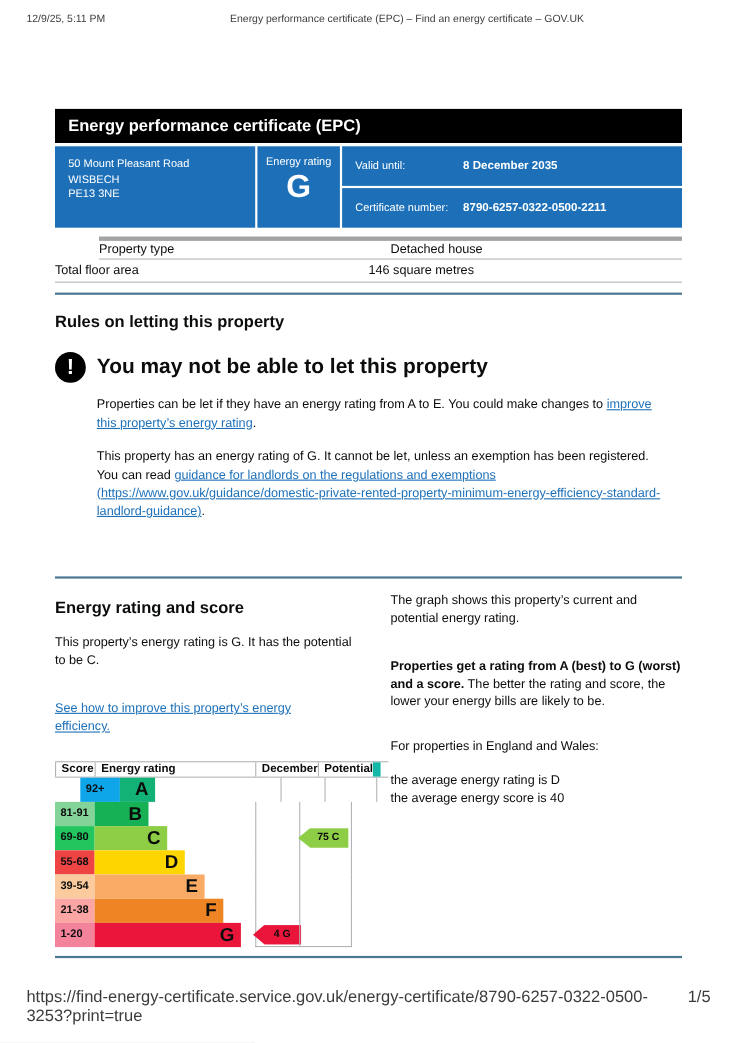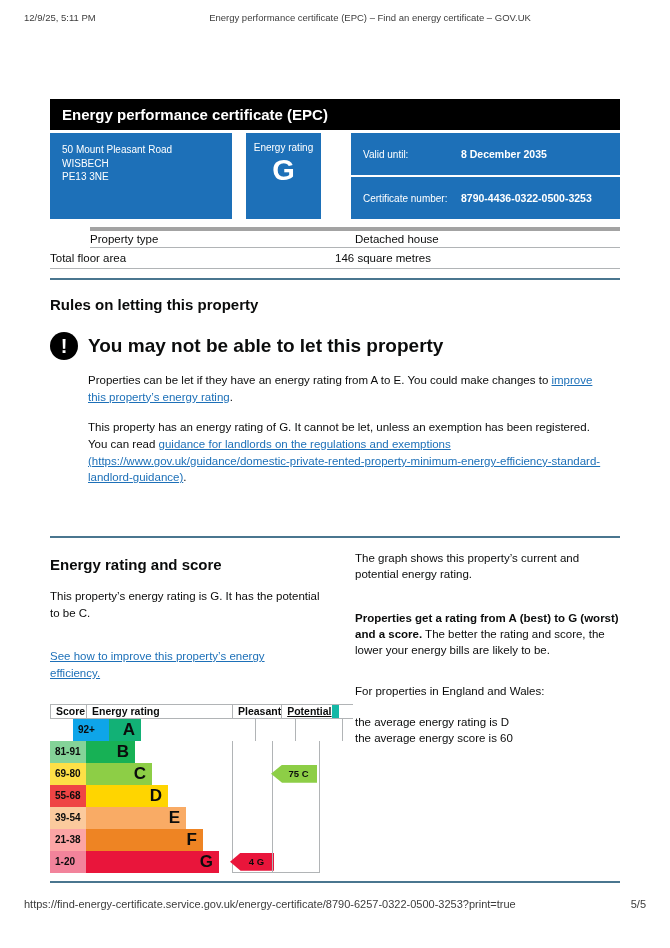--- a/index.html
+++ b/index.html
@@ -5,33 +5,33 @@
   * { margin:0; padding:0; box-sizing:border-box; }
   html,body { background:#e9e9e9; }
   body { font-family:"Liberation Sans", sans-serif; color:#0b0c0c; }
   .page { position:relative; width:670px; height:948px; background:#ffffff; margin:0 auto; overflow:hidden; }
 
   
   .print-header { position:absolute; top:12px; left:24px; right:24px; display:flex; align-items:flex-start; font-size:9.5px; color:#3c3c3c; }
   .print-header .dt { flex:0 0 130px; text-align:left; }
   .print-header .ttl { flex:1; text-align:center; }
   .print-header .sp { flex:0 0 60px; }
-  .print-footer { position:absolute; top:898px; left:24px; right:24px; display:flex; justify-content:space-between; font-size:11px; color:#3c3c3c; }
+  .print-footer { position:absolute; top:898px; left:24px; right:24px; display:flex; justify-content:space-between; font-size:15px; color:#3c3c3c; }
 
   .content { position:absolute; left:50px; top:99px; width:570px; }
 
   .banner { background:#000000; color:#ffffff; height:31px; line-height:31px; padding-left:12px; font-size:15px; font-weight:bold; }
 
-  .summary { display:flex; gap:14px; margin-top:3px; height:86px; }
+  .summary { display:flex; gap:2px; margin-top:3px; height:74px; }
   .addr { flex:0 0 182px; background:#1d70b8; color:#ffffff; font-size:10px; line-height:1.35; padding:10px 0 0 12px; }
   .rating-box { flex:0 0 75px; background:#1d70b8; color:#ffffff; text-align:center; padding-top:9px; }
   .rating-box .lbl { font-size:10px; }
   .rating-box .big { font-size:29px; font-weight:bold; line-height:1.1; margin-top:2px; }
   .kv-col { flex:1; display:flex; flex-direction:column; gap:2px; }
-  .kv { background:#1d70b8; color:#ffffff; flex:1; display:flex; align-items:center; font-size:10px;margin-left:16px; }
+  .kv { background:#1d70b8; color:#ffffff; flex:1; display:flex; align-items:center; font-size:10px; }
   .kv .k { flex:0 0 110px; padding-left:12px; }
   .kv .v { font-weight:bold; font-size:10.5px; }
 
   .prop-table { margin-top:8px; font-size:11.5px; }
   .prop-row { display:flex; height:21px; align-items:center; border-bottom:1px solid #b1b4b6; }
   .prop-row:first-child { border-top:4px solid #a3a3a3;margin-left:40px; }
   .prop-row .pl { flex:0 0 50%; }
 
   .section-rule { border:none; border-top:2px solid #4a768f; }
   .rule1 { margin-top:9px; }
@@ -55,21 +55,21 @@
   .col-left .see-link { display:inline-block; margin-top:27px; font-size:11.5px; line-height:1.45; width:235px; }
   .col-right p.m1 { margin-bottom:27px; }
   .col-right p.m2 { margin-bottom:24px; }
   .col-right p.m3 { margin-bottom:15px; }
   .bold { font-weight:bold; }
 
   
   .chart { margin-top:22px; width:303px; font-size:10px; }
   .c-head { display:flex; height:15px; border-top:1px solid #b1b4b6; border-bottom:1px solid #b1b4b6; font-weight:bold; font-size:10.5px; }
   .c-head > div { border-left:1px solid #b1b4b6; display:flex; align-items:center; padding-left:5px; }
-  .c-head > div:last-child { border-right:7px solid #14b8a6;text-decoration:underline; }
+  .c-head > div:last-child { border-right:7px solid #14b8a6; }
   .col-score { flex:0 0 36px; }
   .col-band  { flex:0 0 146px; }
   .col-cur   { flex:0 0 40px; }
   .col-pot   { flex:0 0 48px; }
   .c-row { display:flex; height:22px; }
   .score-cell { flex:0 0 36px; display:flex; align-items:center; padding-left:5px; font-weight:bold; }
   .band-cell { flex:0 0 146px; position:relative; }
   .band-bar { position:absolute; left:0; top:0; bottom:0; display:flex; align-items:center; justify-content:flex-end; padding-right:6px; font-weight:bold; font-size:17px; color:#0b0c0c; }
   .cur-cell, .pot-cell { position:relative; border-left:1px solid #b1b4b6; }
   .cur-cell { flex:0 0 40px; }
@@ -104,21 +104,21 @@
         <div class="lbl">Energy rating</div>
         <div class="big">G</div>
       </div>
       <div class="kv-col">
         <div class="kv">
           <span class="k">Valid until:</span>
           <span class="v">8 December 2035</span>
         </div>
         <div class="kv">
           <span class="k">Certificate number:</span>
-          <span class="v">8790-4436-0322-0500-3253</span>
+          <span class="v">8790-6257-0322-0500-2211</span>
         </div>
       </div>
     </div>
 
     <div class="prop-table">
       <div class="prop-row">
         <span class="pl">Property type</span>
         <span>Detached house</span>
       </div>
       <div class="prop-row">
@@ -147,42 +147,42 @@
     <div class="two-col">
       <div class="col-left">
         <h2 class="h-section" style="margin-top:6px;">Energy rating and score</h2>
         <p class="intro">This property’s energy rating is G. It has the potential to be C.</p>
         <a class="lnk see-link">See how to improve this property’s energy efficiency.</a>
 
         <div class="chart">
           <div class="c-head">
             <div class="col-score">Score</div>
             <div class="col-band">Energy rating</div>
-            <div class="col-cur">Pleasant</div>
+            <div class="col-cur">December</div>
             <div class="col-pot">Potential</div>
           </div>
           <div id="chart-body">
               <div class="c-row">
                 <div class="score-cell" style="background: #0ea5e9; margin-left: 23px;">92+</div>
                 <div class="band-cell">
                   <div class="band-bar" style="background: rgb(18, 177, 118); width: 32px;">A</div>
                 </div>
                 <div class="cur-cell"></div>
                 <div class="pot-cell"></div>
               </div>
               <div class="c-row">
                 <div class="score-cell" style="background: rgb(132, 211, 152);">81-91</div>
                 <div class="band-cell">
                   <div class="band-bar" style="background: rgb(23, 177, 85); width: 49px;">B</div>
                 </div>
                 <div class="cur-cell"></div>
                 <div class="pot-cell"></div>
               </div>
               <div class="c-row">
-                <div class="score-cell" style="background: #fde047;">69-80</div>
+                <div class="score-cell" style="background: #22c55e;">69-80</div>
                 <div class="band-cell">
                   <div class="band-bar" style="background: rgb(141, 206, 70); width: 66px;">C</div>
                 </div>
                 <div class="cur-cell"></div>
                 <div class="pot-cell">
                   <div class="arrow pot" style="background: rgb(141, 206, 70);">75 C</div>
                 </div>
               </div>
               <div class="c-row">
                 <div class="score-cell" style="background: #ef4444;">55-68</div>
@@ -220,26 +220,26 @@
               </div>
             </div>
         </div>
       </div>
 
       <div class="col-right">
         <p class="m1">The graph shows this property’s current and potential energy rating.</p>
         <p class="m2"><span class="bold">Properties get a rating from A (best) to G (worst) and a score.</span><span> The better the rating and score, the lower your energy bills are likely to be.</span></p>
         <p class="m3">For properties in England and Wales:</p>
         <p>the average energy rating is D</p>
-        <p>the average energy score is 60</p>
+        <p>the average energy score is 40</p>
       </div>
     </div>
 
     <hr class="section-rule rule3">
 
   </div>
 
   <div class="print-footer">
     <span>https://find-energy-certificate.service.gov.uk/energy-certificate/8790-6257-0322-0500-3253?print=true</span>
-    <span>5/5</span>
+    <span>1/5</span>
   </div>
 
 </div>
 
 </body></html>

